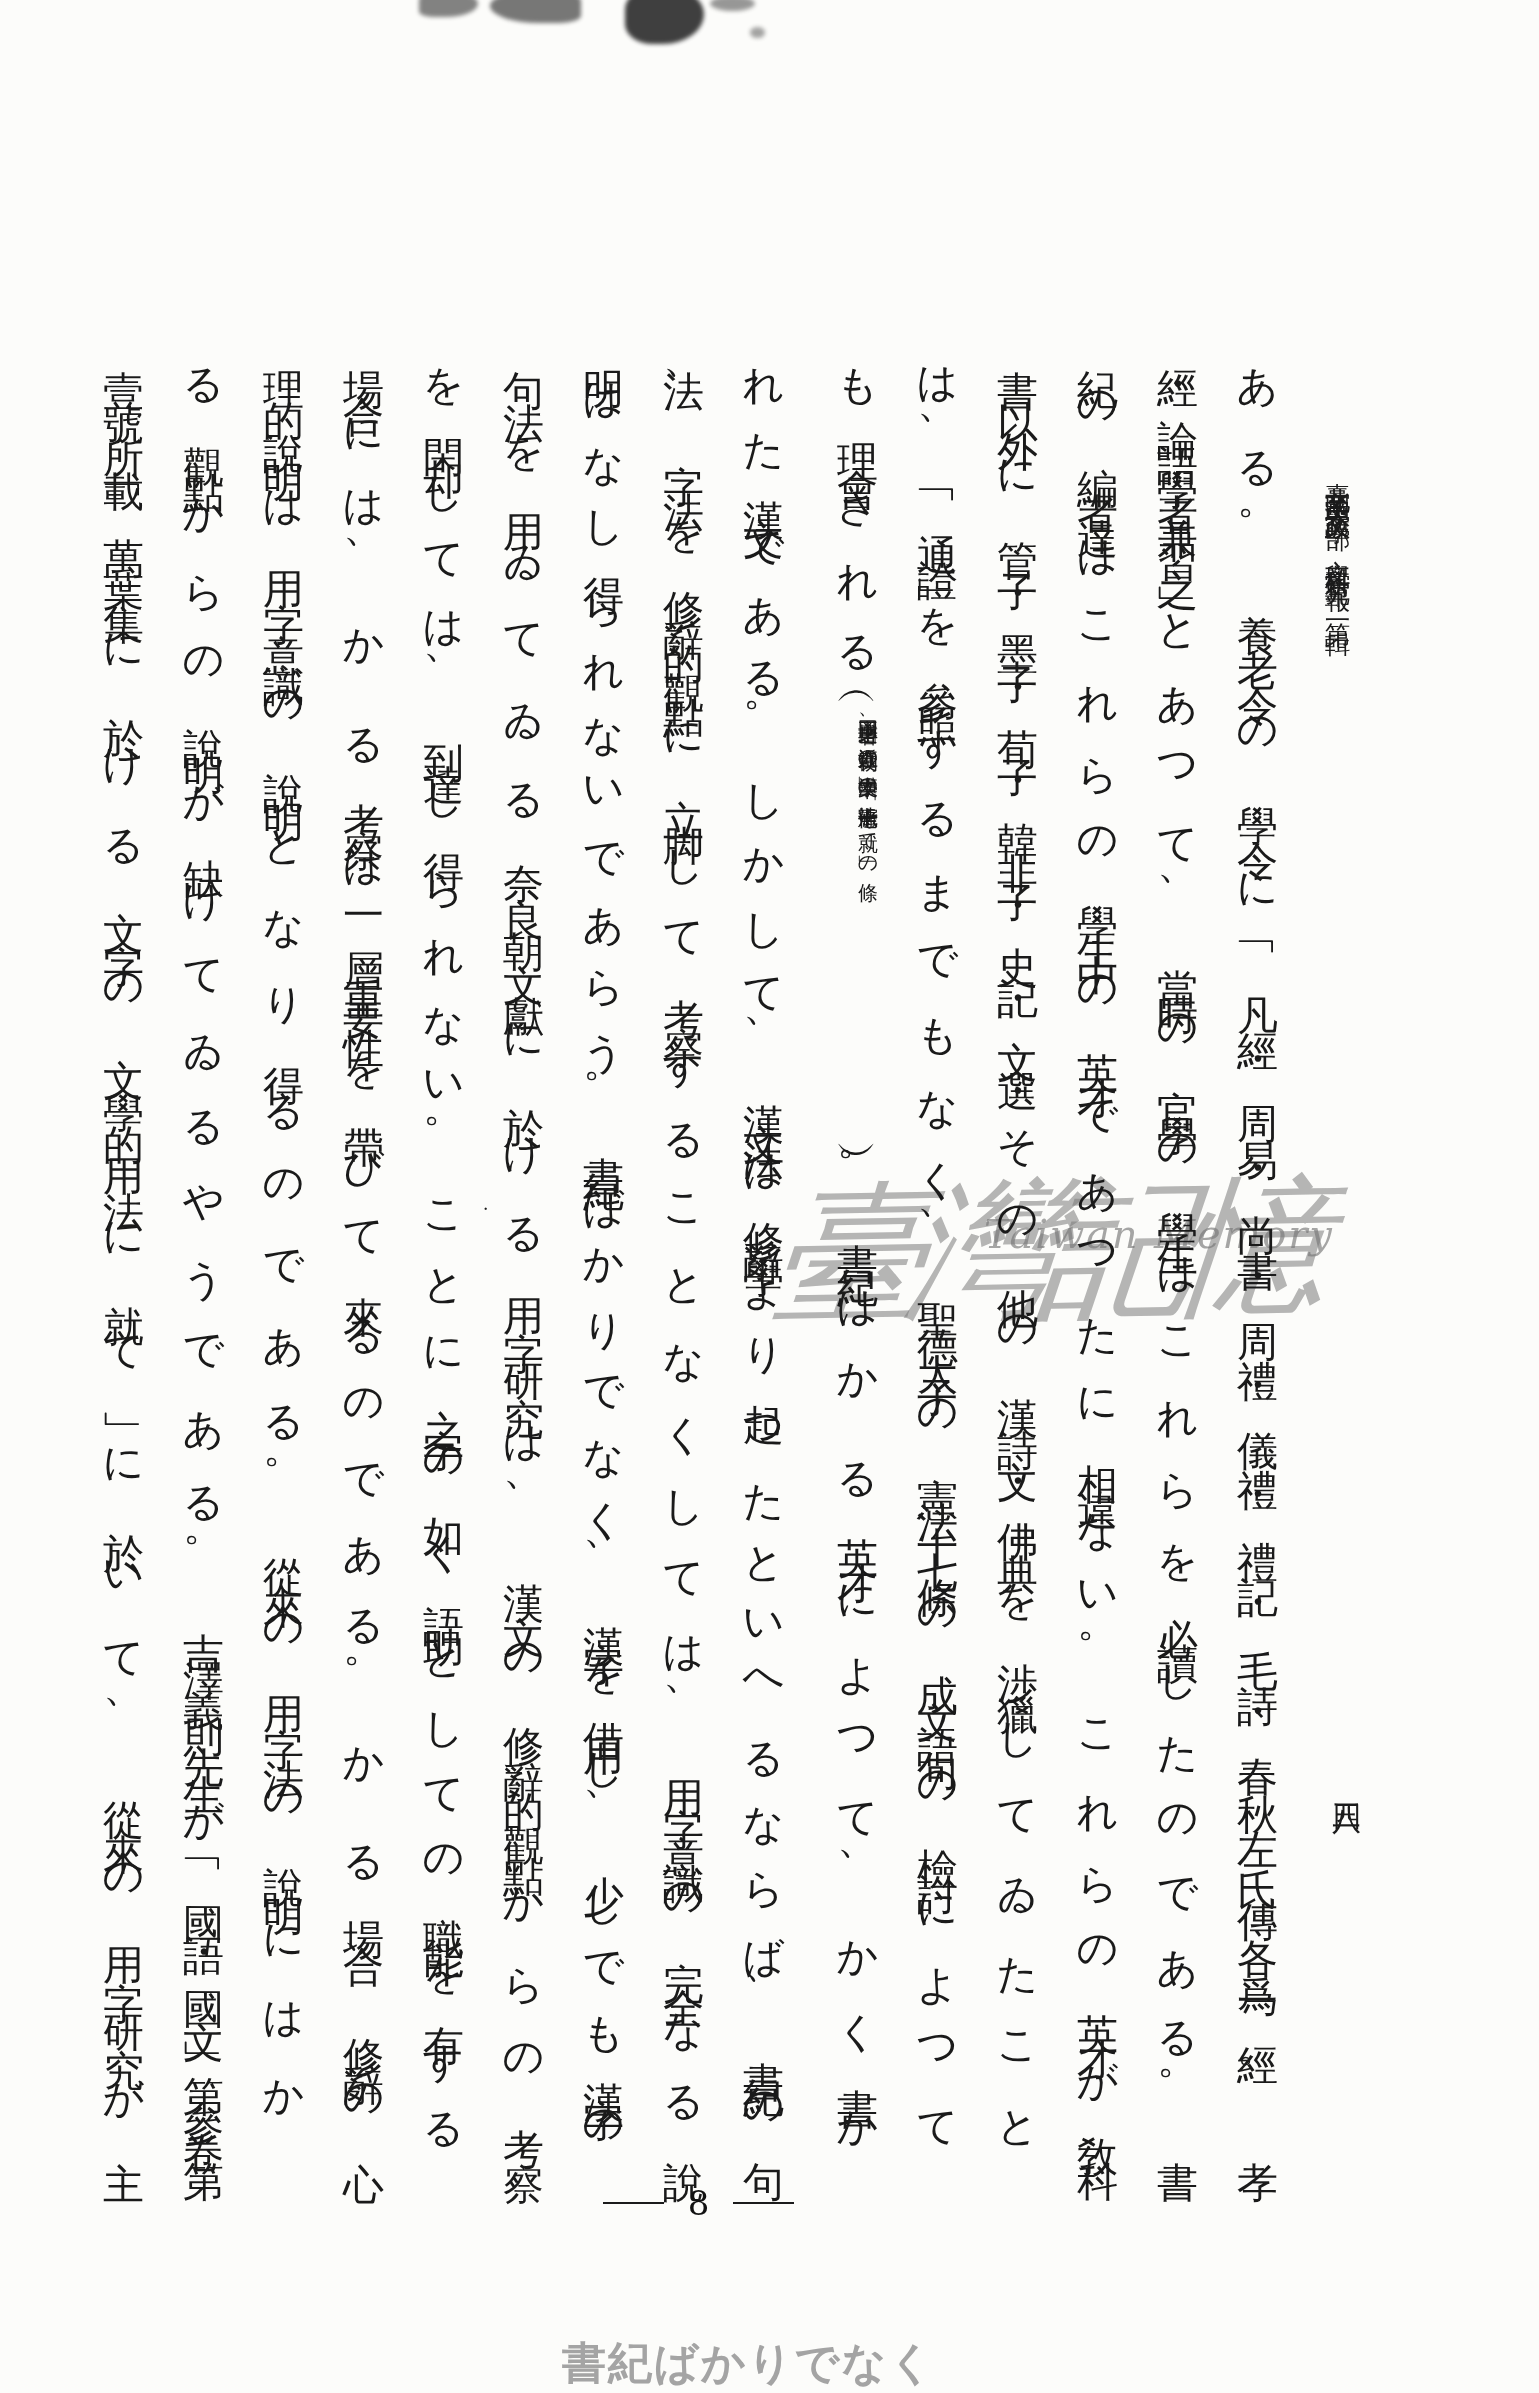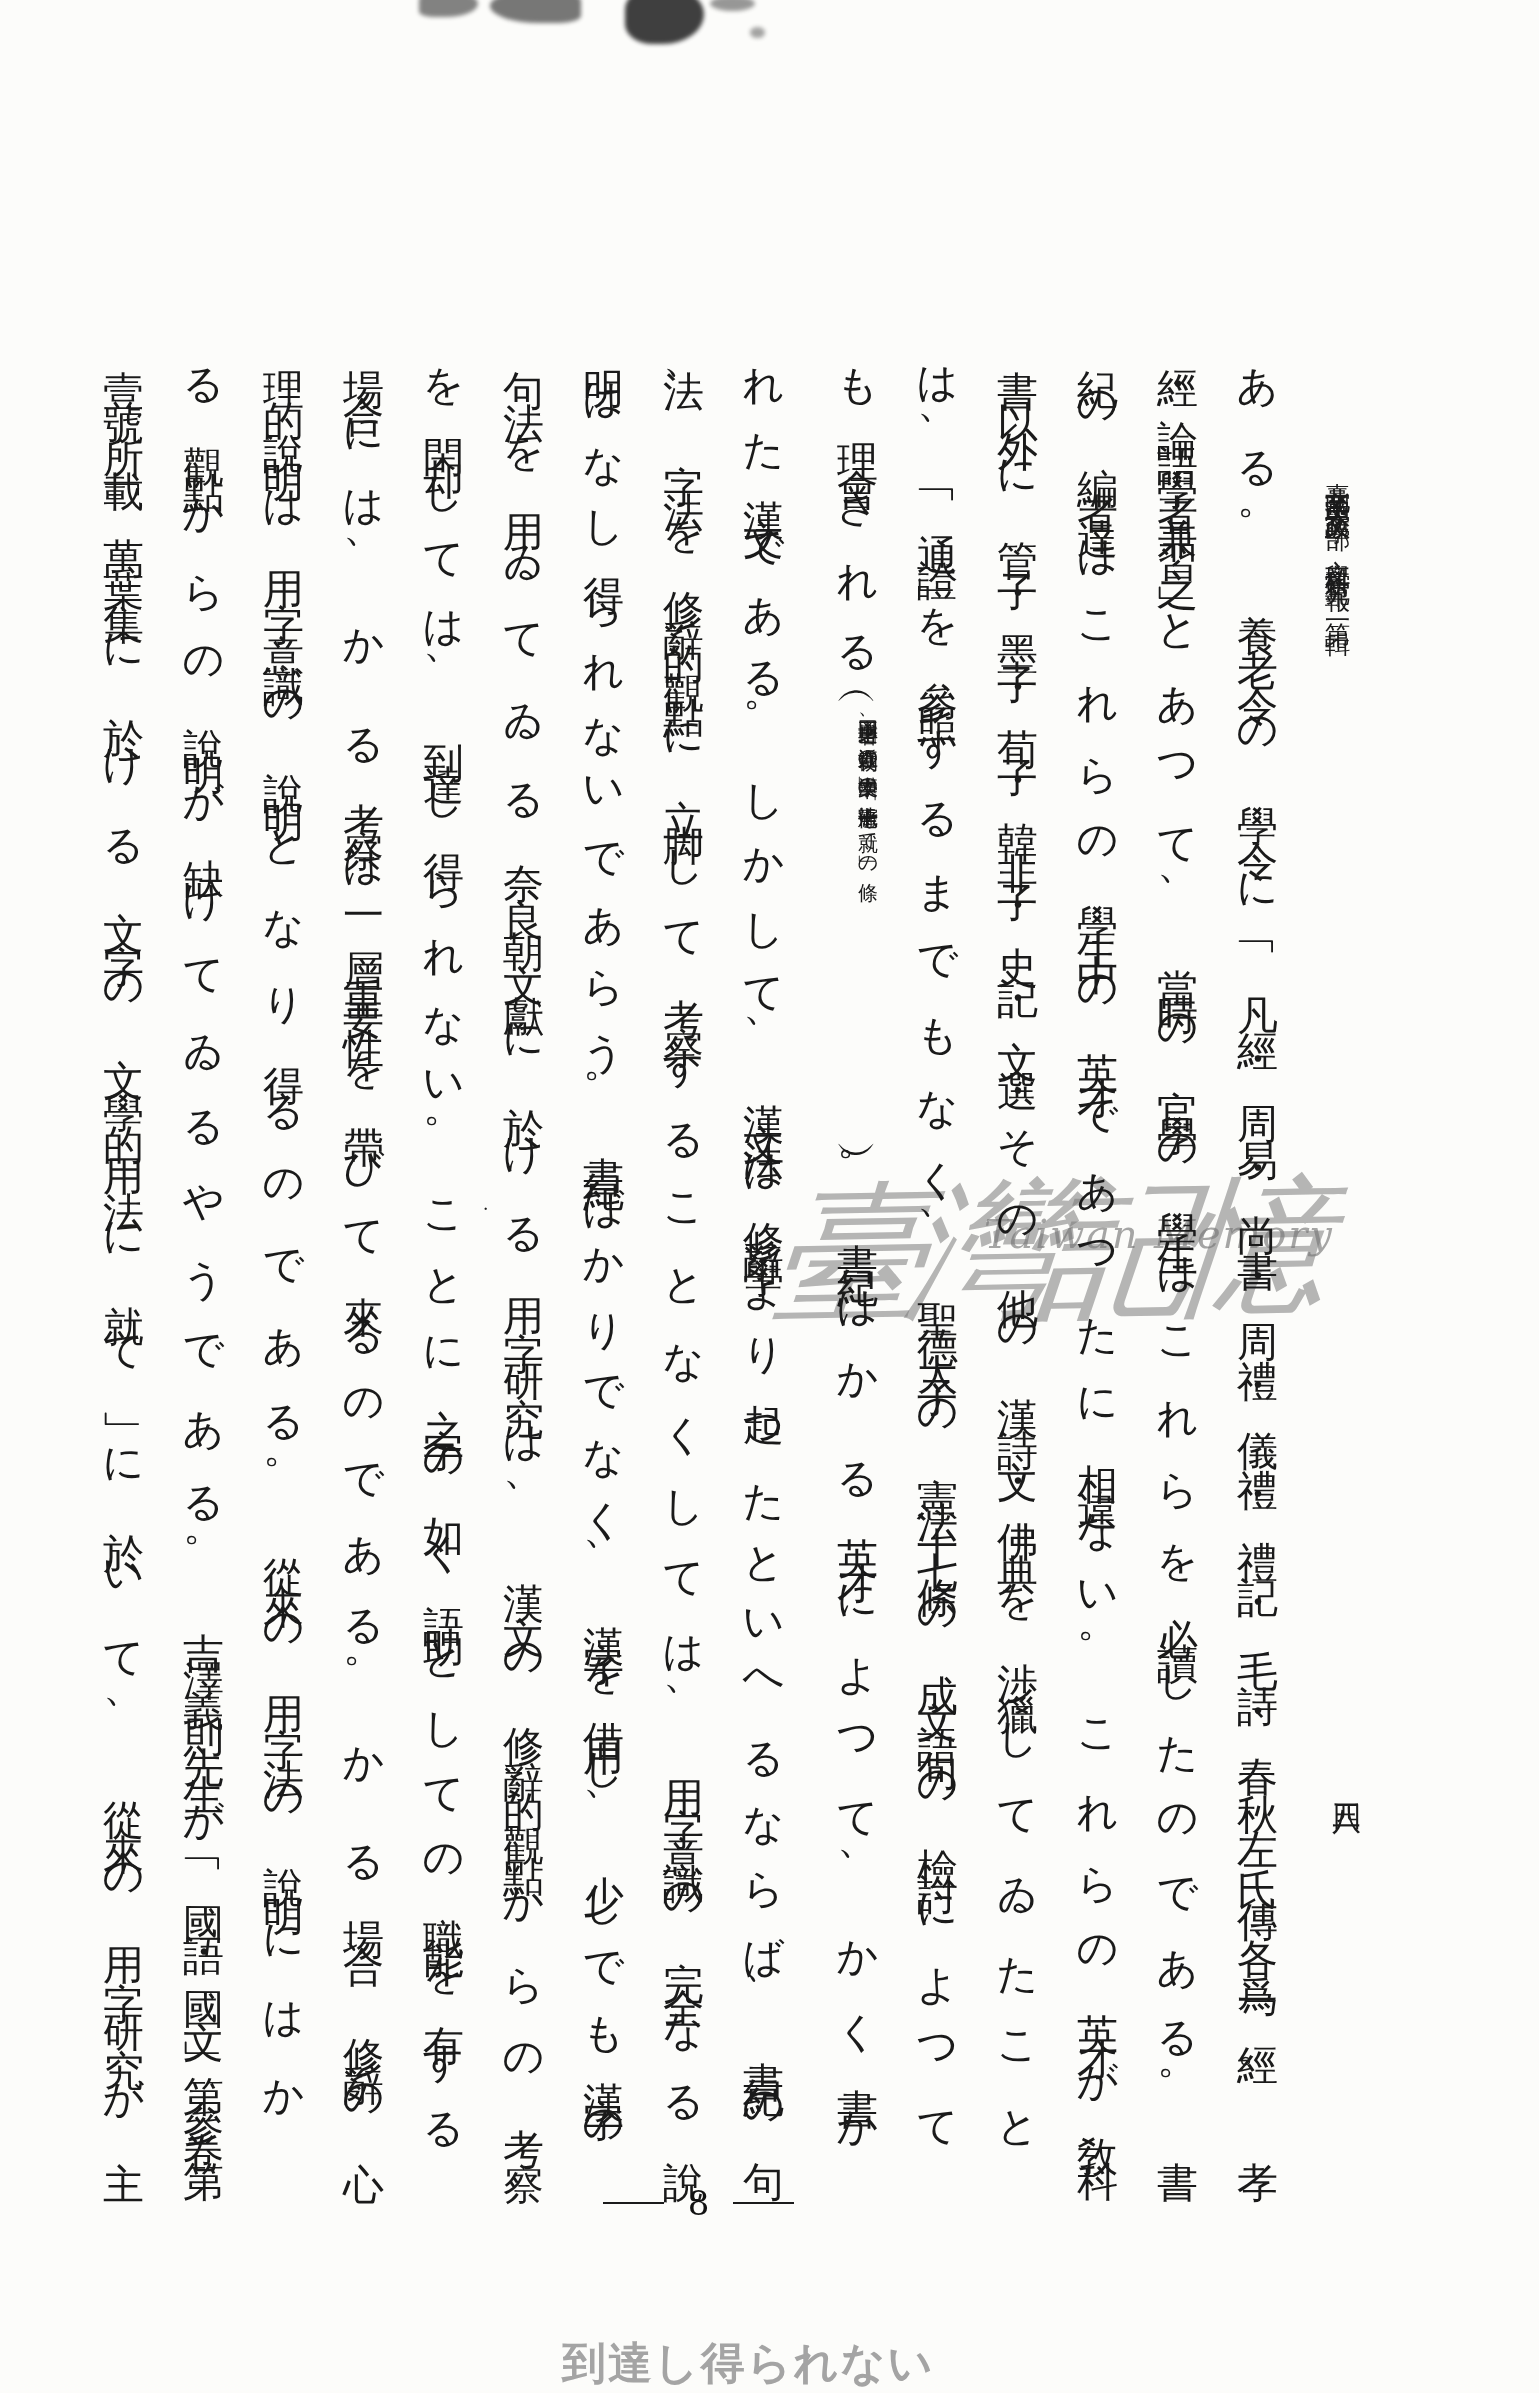--- a/index.html
+++ b/index.html
@@ -143,16 +143,16 @@
   </div>
 
   <span class="emphasis-dot">・</span>
 
   <div class="footer">
     <span class="rule"></span>
     <span class="page-num">8</span>
     <span class="rule"></span>
   </div>
 
-  <div class="stamp">到達し得られない</div>
+  <div class="stamp">書紀ばかりでなく</div>
 
 </div>
 
 
 </body></html>

